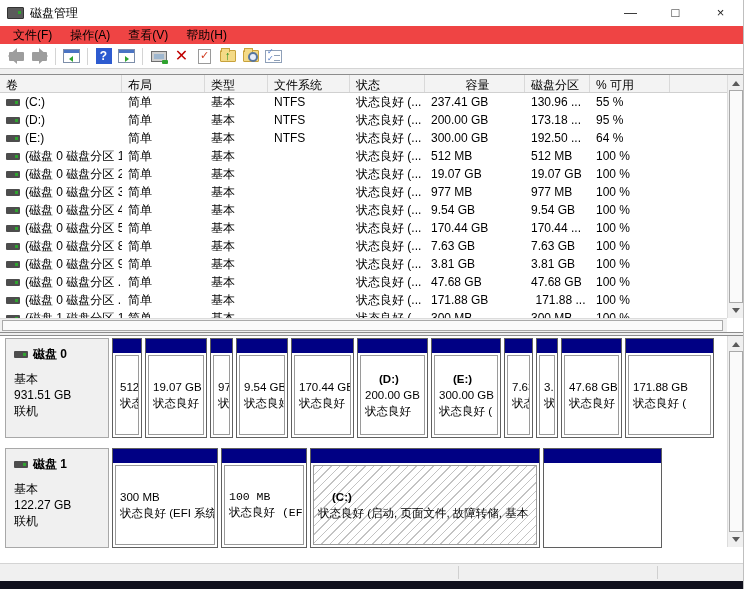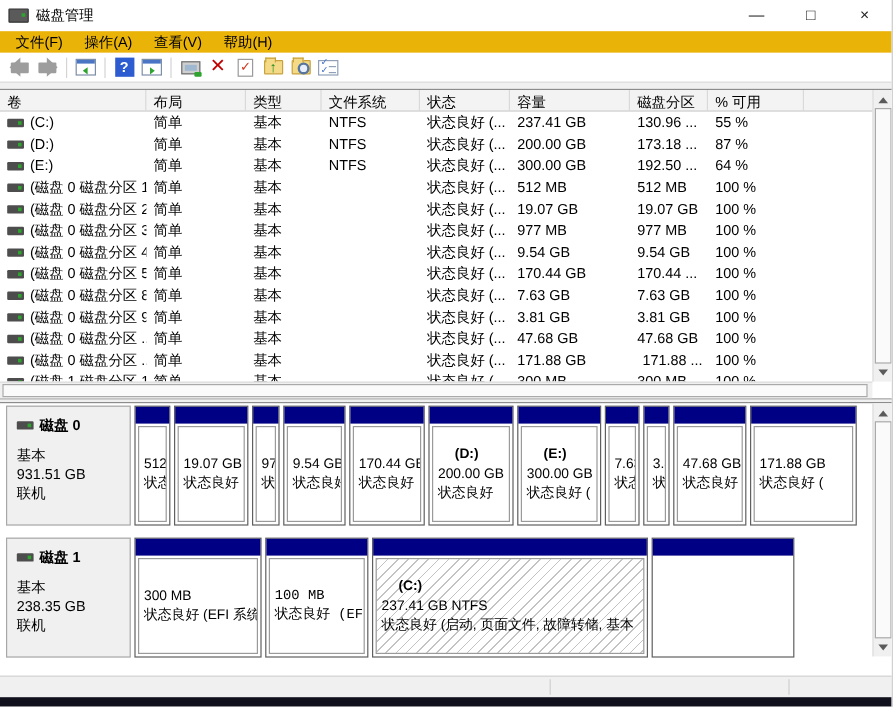--- a/index.html
+++ b/index.html
@@ -8,21 +8,21 @@
 
   
   .titlebar{position:absolute;left:0;top:0;width:100%;height:26px;background:#fff;display:flex;align-items:center;}
   .title-app-icon{width:15px;height:10px;background:#5a5a5a;border:1px solid #333;border-radius:1px;margin:0 6px 0 7px;position:relative;}
   .title-app-icon::after{content:"";position:absolute;right:2px;top:3px;width:3px;height:3px;background:#2fa32f;}
   .title-text{font-size:12px;}
   .win-controls{position:absolute;right:0;top:0;display:flex;}
   .win-btn{width:45px;height:24px;display:flex;align-items:center;justify-content:center;font-size:13px;color:#222;}
 
   
-  .menubar{position:absolute;left:0;top:26px;width:100%;height:18px;background:#eab308;display:flex;align-items:center;padding-left:4px;box-sizing:border-box;text-align:center;}
+  .menubar{position:absolute;left:0;top:26px;width:100%;height:18px;background:#ef4444;display:flex;align-items:center;padding-left:4px;box-sizing:border-box;text-align:center;}
   .menu-item{padding:1px 9px;}
 
   
   .toolbar{position:absolute;left:0;top:44px;width:100%;height:25px;background:#fff;border-bottom:1px solid #d4d4d4;display:flex;align-items:center;padding-left:5px;box-sizing:border-box;}
   .tb-btn{width:23px;height:21px;display:flex;align-items:center;justify-content:center;position:relative;}
   .tb-sep{width:1px;height:17px;background:#d4d4d4;margin:0 4px;}
   .i-back,.i-fwd{width:15px;height:9px;background:#9d9d9d;position:relative;border-radius:1px;}
   .i-back::before{content:"";position:absolute;left:-9px;top:-3.5px;border:8px solid transparent;border-right:9px solid #9d9d9d;}
   .i-fwd::before{content:"";position:absolute;right:-9px;top:-3.5px;border:8px solid transparent;border-left:9px solid #9d9d9d;}
   .i-win{width:17px;height:14px;border:1px solid #7d8ea9;background:#fff;position:relative;box-sizing:border-box;}
@@ -158,21 +158,21 @@
 
   <div class="gapband"></div>
 
   <div class="volume-pane">
     <div class="lv-header" id="lv-header">
         <div class="hcell" style="width: 122px;">卷</div>
         <div class="hcell" style="width: 83px;">布局</div>
         <div class="hcell" style="width: 63px;">类型</div>
         <div class="hcell" style="width: 82px;">文件系统</div>
         <div class="hcell" style="width: 75px;">状态</div>
-        <div class="hcell" style="width: 100px;">容量</div>
+        <div class="hcell" style="width: 100px; text-align: center;">容量</div>
         <div class="hcell" style="width: 65px;">磁盘分区</div>
         <div class="hcell" style="width: 80px;">% 可用</div>
         <div class="hcell hfill"></div>
       </div>
     <div class="lv-rows" id="lv-rows">
         <div class="vrow">
           <div class="vcell volcell" style="width: 122px;">
             <span class="drive-ico"></span>
             <span>(C:)</span>
           </div>
@@ -188,21 +188,21 @@
           <div class="vcell volcell" style="width: 122px;">
             <span class="drive-ico"></span>
             <span>(D:)</span>
           </div>
           <div class="vcell" style="width: 83px;">简单</div>
           <div class="vcell" style="width: 63px;">基本</div>
           <div class="vcell" style="width: 82px;">NTFS</div>
           <div class="vcell" style="width: 75px;">状态良好 (...</div>
           <div class="vcell" style="width: 100px;">200.00 GB</div>
           <div class="vcell" style="width: 65px;">173.18 ...</div>
-          <div class="vcell" style="width: 80px;">87 %</div>
+          <div class="vcell" style="width: 80px;">95 %</div>
         </div>
         <div class="vrow">
           <div class="vcell volcell" style="width: 122px;">
             <span class="drive-ico"></span>
             <span>(E:)</span>
           </div>
           <div class="vcell" style="width: 83px;">简单</div>
           <div class="vcell" style="width: 63px;">基本</div>
           <div class="vcell" style="width: 82px;">NTFS</div>
           <div class="vcell" style="width: 75px;">状态良好 (...</div>
@@ -451,21 +451,21 @@
             </div>
           </div>
         </div>
         <div class="disk-row" style="top: 112px;">
           <div class="disk-label">
             <div class="dname">
               <span class="drive-ico"></span>
               <span>磁盘 1</span>
             </div>
             <div class="dline">基本</div>
-            <div class="dline">238.35 GB</div>
+            <div class="dline">122.27 GB</div>
             <div class="dline">联机</div>
           </div>
           <div class="parts">
             <div class="part" style="width: 106px;">
               <div class="pband" style="background: rgb(0, 0, 132);"></div>
               <div class="pbody">
                 <div class="pline">300 MB</div>
                 <div class="pline">状态良好 (EFI 系统</div>
               </div>
             </div>
@@ -473,21 +473,20 @@
               <div class="pband" style="background: rgb(0, 0, 132);"></div>
               <div class="pbody">
                 <div class="pline">100 MB</div>
                 <div class="pline">状态良好 (EFI</div>
               </div>
             </div>
             <div class="part" style="width: 230px;">
               <div class="pband" style="background: rgb(0, 0, 132);"></div>
               <div class="pbody hatch">
                 <div class="pline pname">(C:)</div>
-                <div class="pline">237.41 GB NTFS</div>
                 <div class="pline">状态良好 (启动, 页面文件, 故障转储, 基本</div>
               </div>
             </div>
             <div class="part" style="width: 119px;">
               <div class="pband" style="background: rgb(0, 0, 132);"></div>
             </div>
           </div>
         </div>
       </div>
     <div class="vscroll" style="top:0;height:211px;">

